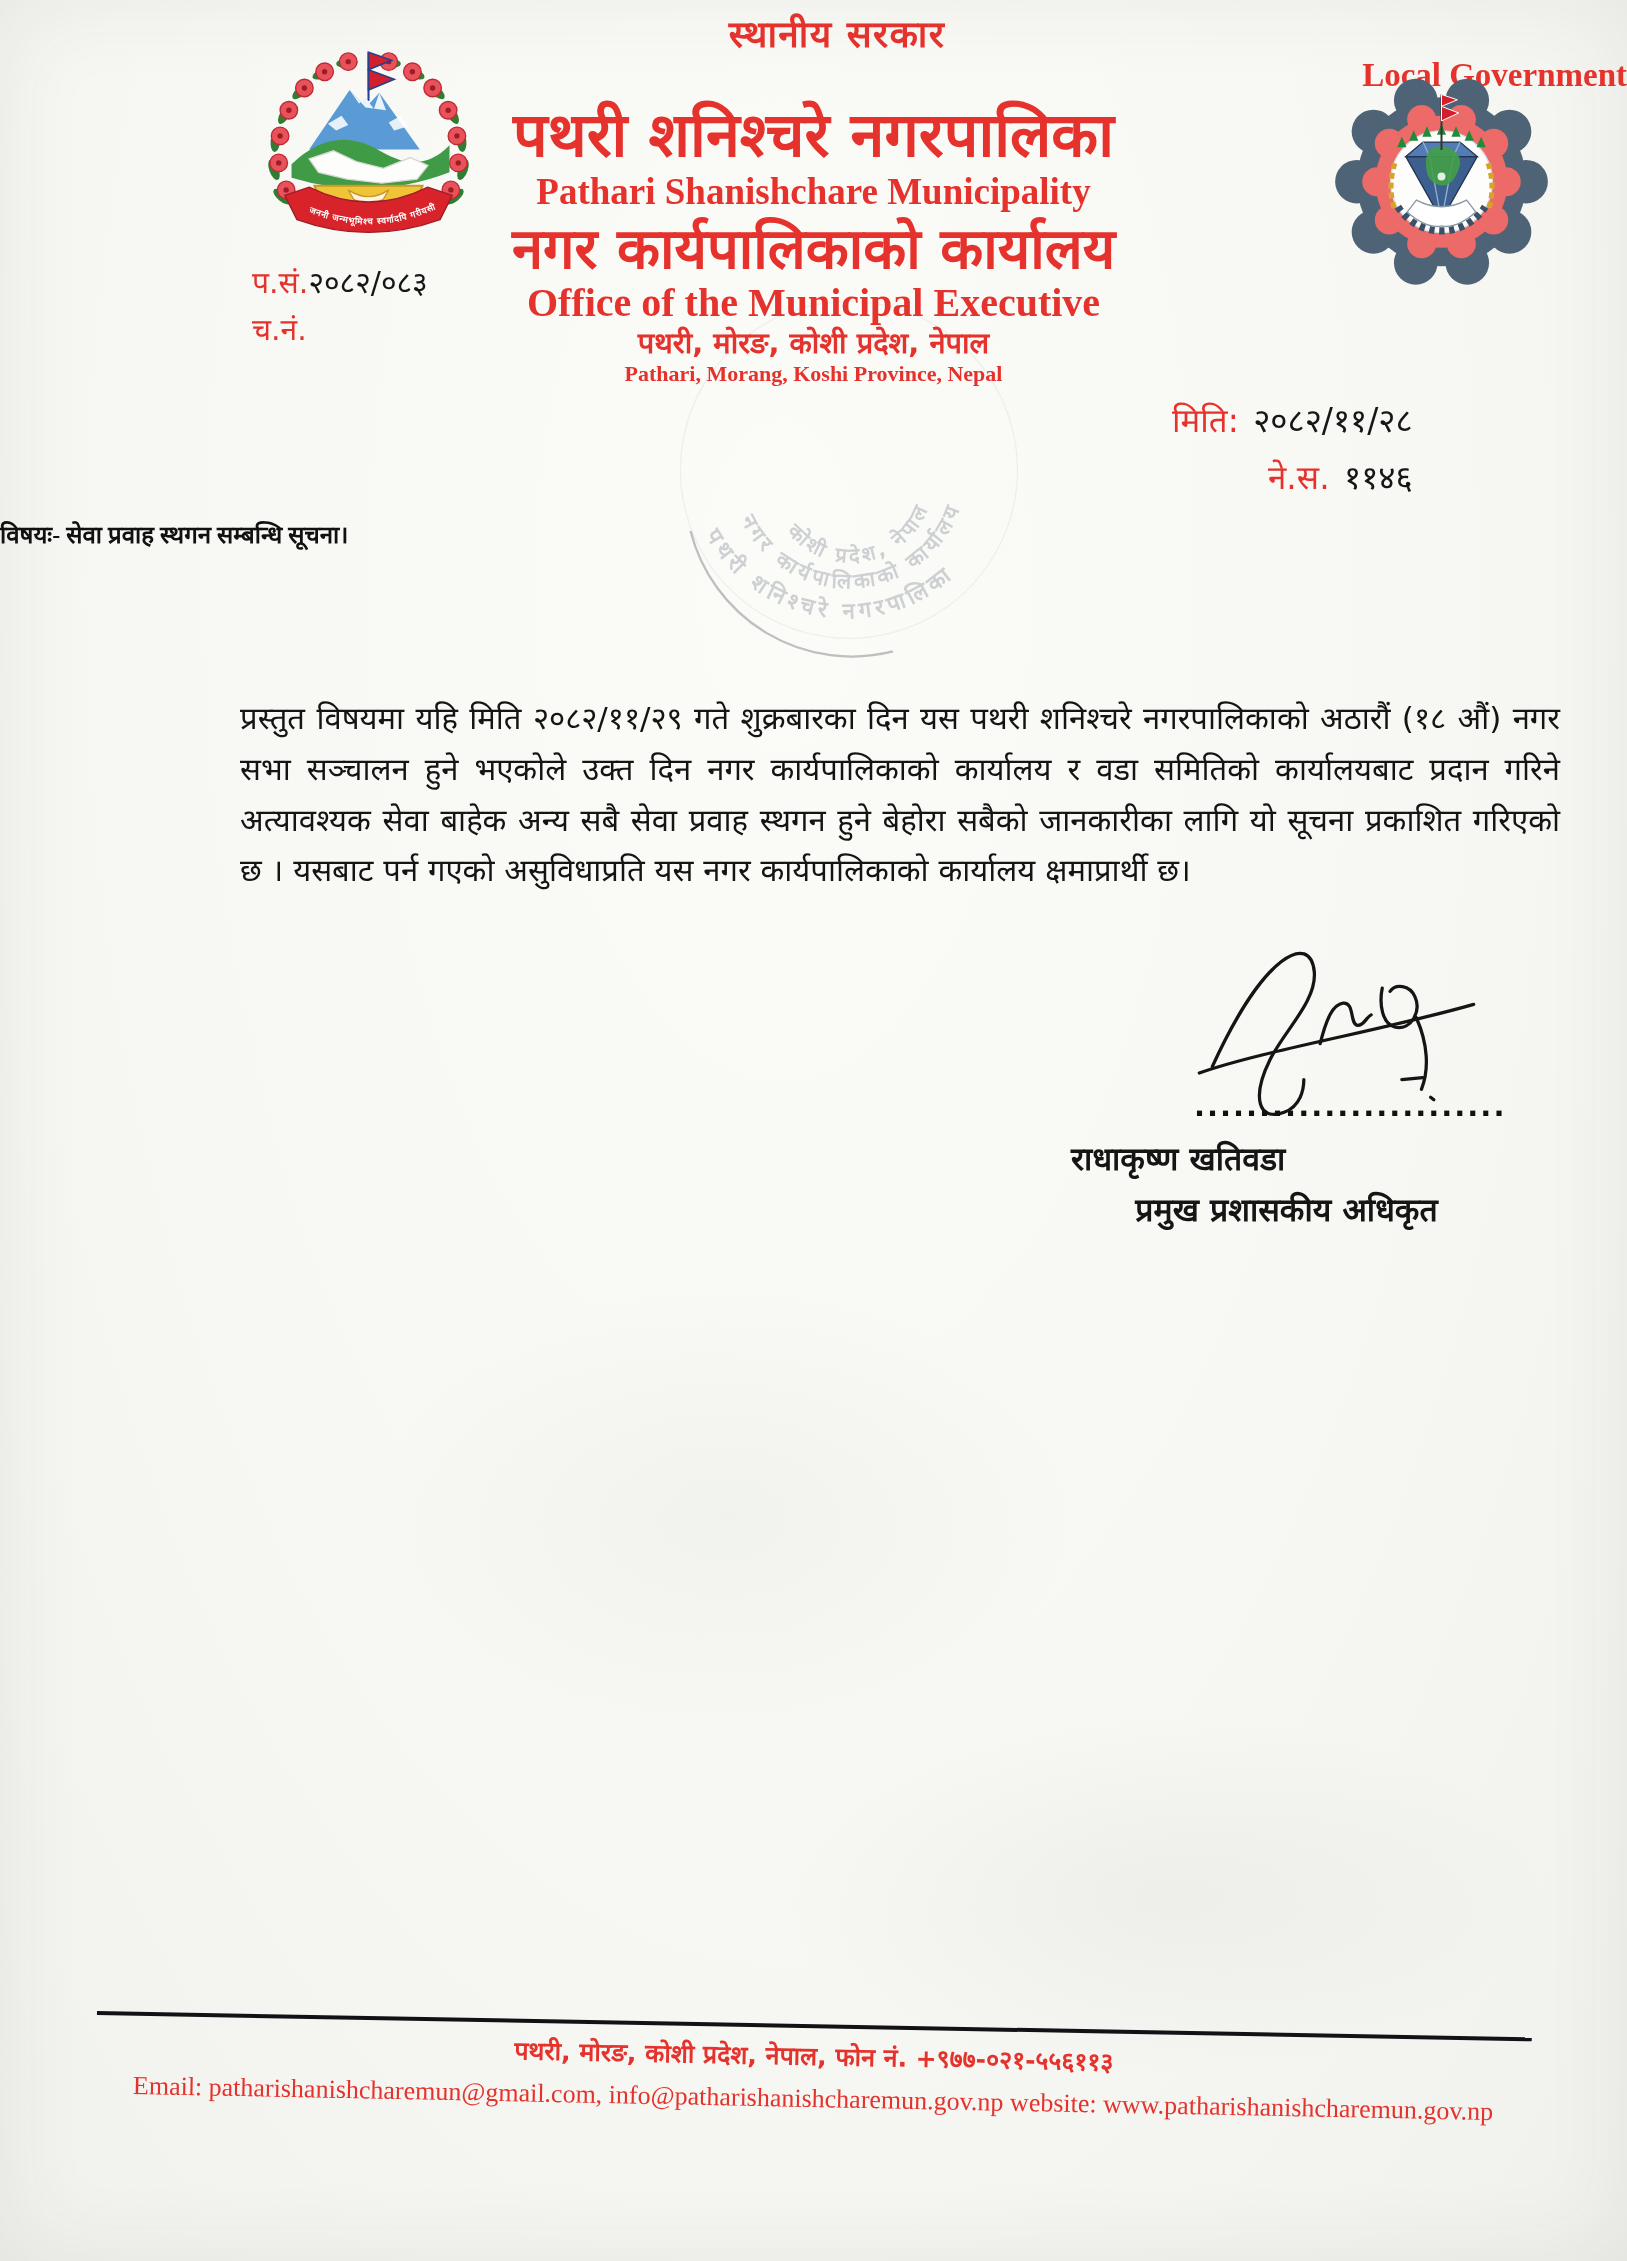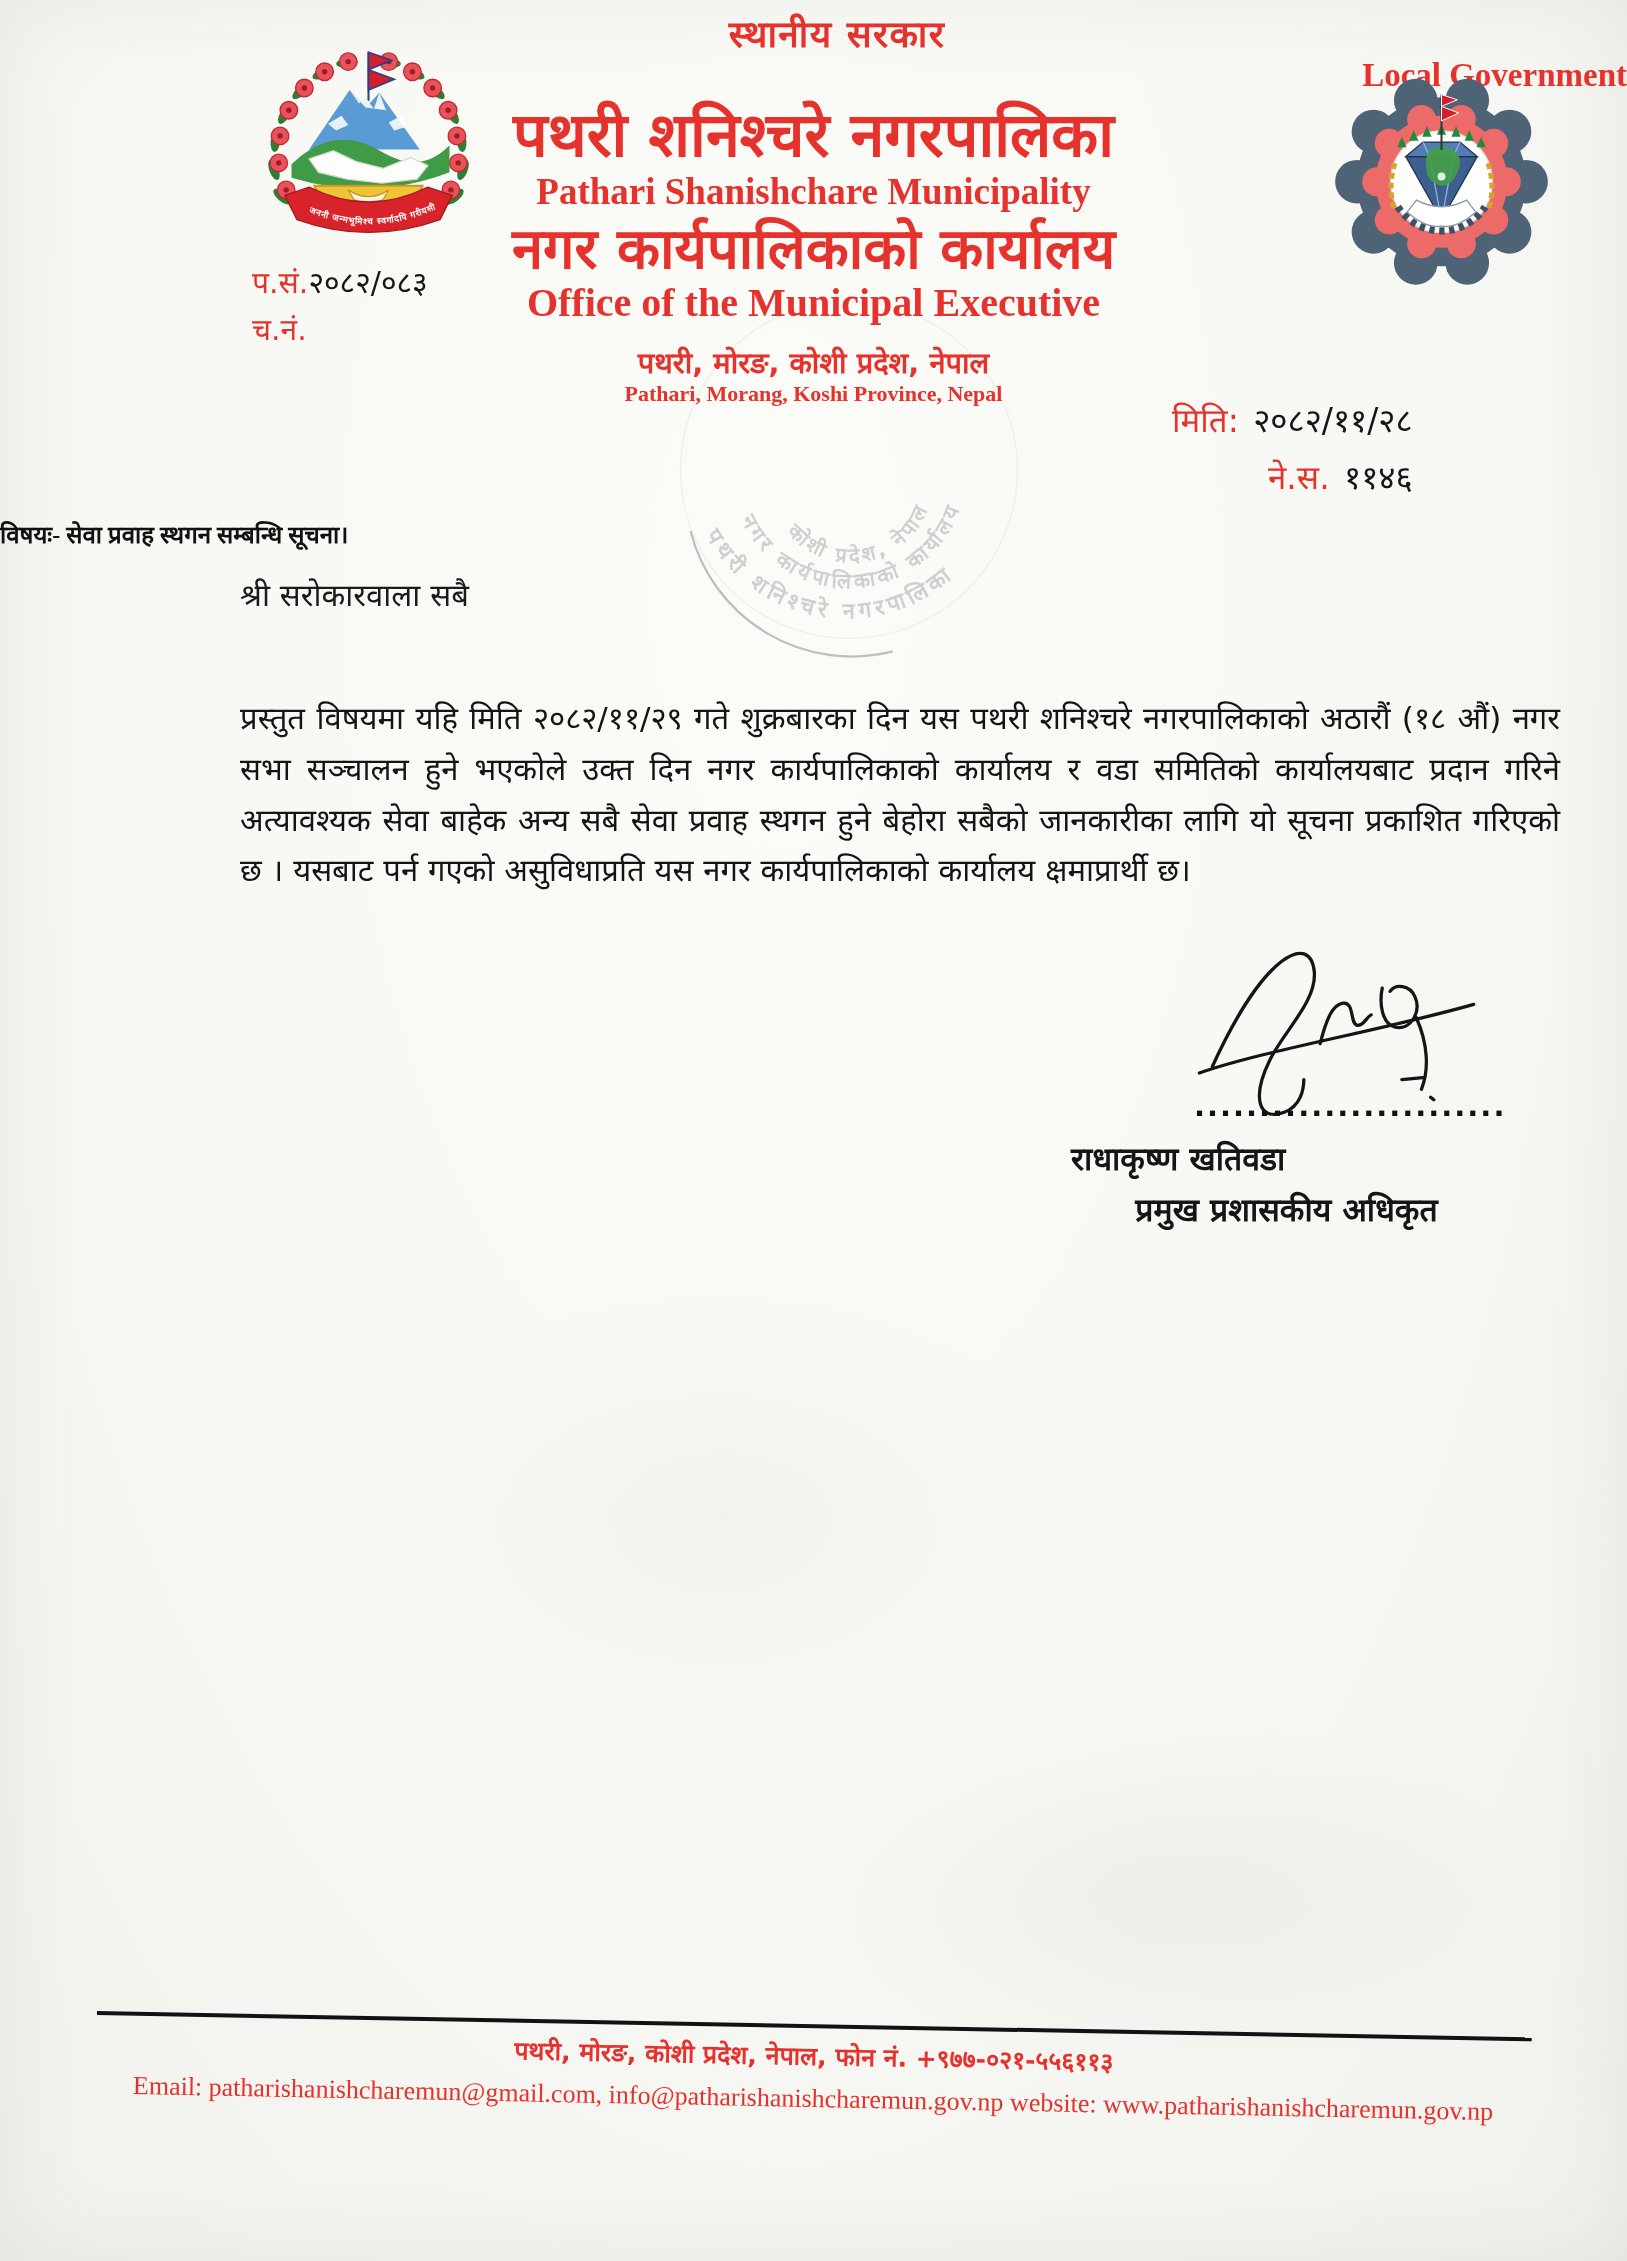--- a/index.html
+++ b/index.html
@@ -15,21 +15,21 @@
   .red{color:#e5322c;}
   .serif{font-family:"Liberation Serif", serif;}
   
   .letterhead{position:absolute;left:0;right:0;top:14.4px;text-align:center;line-height:1.12;z-index:3;}
   .h-np-small{font-size:37px;letter-spacing:1.3px;font-weight:bold;padding-left:47px;}
   .h-en1{font-size:33px;font-weight:bold;margin-top:1.3px;text-align:right;}
   .h-np-big{font-size:61px;margin-top:6.5px;font-weight:bold;}
   .h-en2{font-size:37px;font-weight:bold;margin-top:2.6px;}
   .h-np-big2{font-size:56px;margin-top:5.2px;font-weight:bold;}
   .h-en3{font-size:40px;font-weight:bold;margin-top:0;}
-  .h-np-addr{font-size:29px;margin-top:21px;font-weight:bold;}
+  .h-np-addr{font-size:29px;margin-top:1px;font-weight:bold;}
   .h-en-addr{font-size:22px;font-weight:bold;margin-top:2.6px;}
   
   .emblem-left{position:absolute;left:247px;top:40px;width:243px;height:208px;z-index:4;}
   .emblem-right{position:absolute;left:1329px;top:76px;width:225px;height:218px;z-index:4;}
   
   .stamp{position:absolute;left:640px;top:274px;width:431px;height:418px;opacity:.5;z-index:1;}
   
   .refblock{position:absolute;left:252px;top:260px;font-size:30px;line-height:1.55;z-index:3;}
   .dateblock{position:absolute;left:1172px;top:393px;font-size:33px;line-height:1.72;z-index:3;text-align:right;}
   .dateblock .val{color:#161616;margin-left:14.4px;}
@@ -270,21 +270,20 @@
       <span class="red">मिति:</span><span class="val">२०८२/११/२८</span>
     </div>
     <div>
       <span class="red">ने.स.</span><span class="val">११४६</span>
     </div>
   </div>
 
   <div class="subject">विषयः- सेवा प्रवाह स्थगन सम्बन्धि सूचना।</div>
 
   <div class="addressee">
-    <div>श्री सरोकारवाला सबै</div>
   </div>
 
   <div class="bodytext">प्रस्तुत विषयमा यहि मिति २०८२/११/२९ गते शुक्रबारका दिन यस पथरी शनिश्चरे नगरपालिकाको अठारौं (१८ औं) नगर सभा सञ्चालन हुने भएकोले उक्त दिन नगर कार्यपालिकाको कार्यालय र वडा समितिको कार्यालयबाट प्रदान गरिने अत्यावश्यक सेवा बाहेक अन्य सबै सेवा प्रवाह स्थगन हुने बेहोरा सबैको जानकारीका लागि यो सूचना प्रकाशित गरिएको छ ।  यसबाट पर्न गएको असुविधाप्रति यस नगर कार्यपालिकाको कार्यालय क्षमाप्रार्थी छ।</div>
 
   <svg class="sig-svg" viewBox="0 0 460 300" aria-hidden="true">
     <g stroke="#151515" stroke-width="5" fill="none" stroke-linecap="round" stroke-linejoin="round">
       <path d="M 40,215 C 120,40 190,10 196,70 C 200,115 150,160 128,205 C 100,262 110,300 150,285 C 175,276 180,250 180,235"></path>
       <path d="M 20,225 C 120,190 300,160 440,120"></path>
       <path d="M 205,180 C 215,140 225,120 240,118 C 258,116 250,150 262,152 C 272,153 275,140 283,136"></path>
       <path d="M 300,95 C 295,120 300,150 320,155 C 345,160 360,130 350,108 C 342,90 320,88 312,100"></path>

